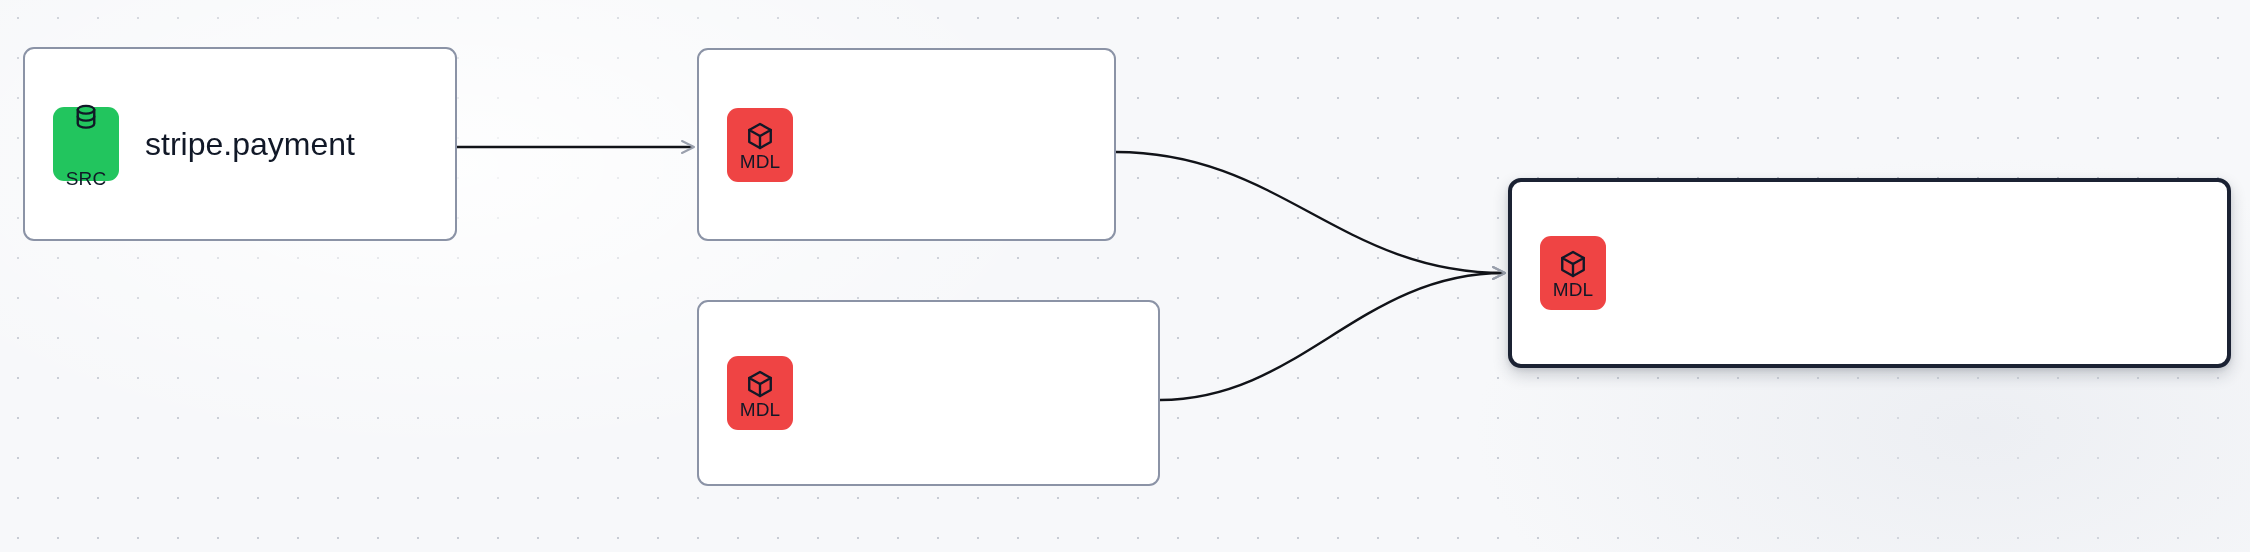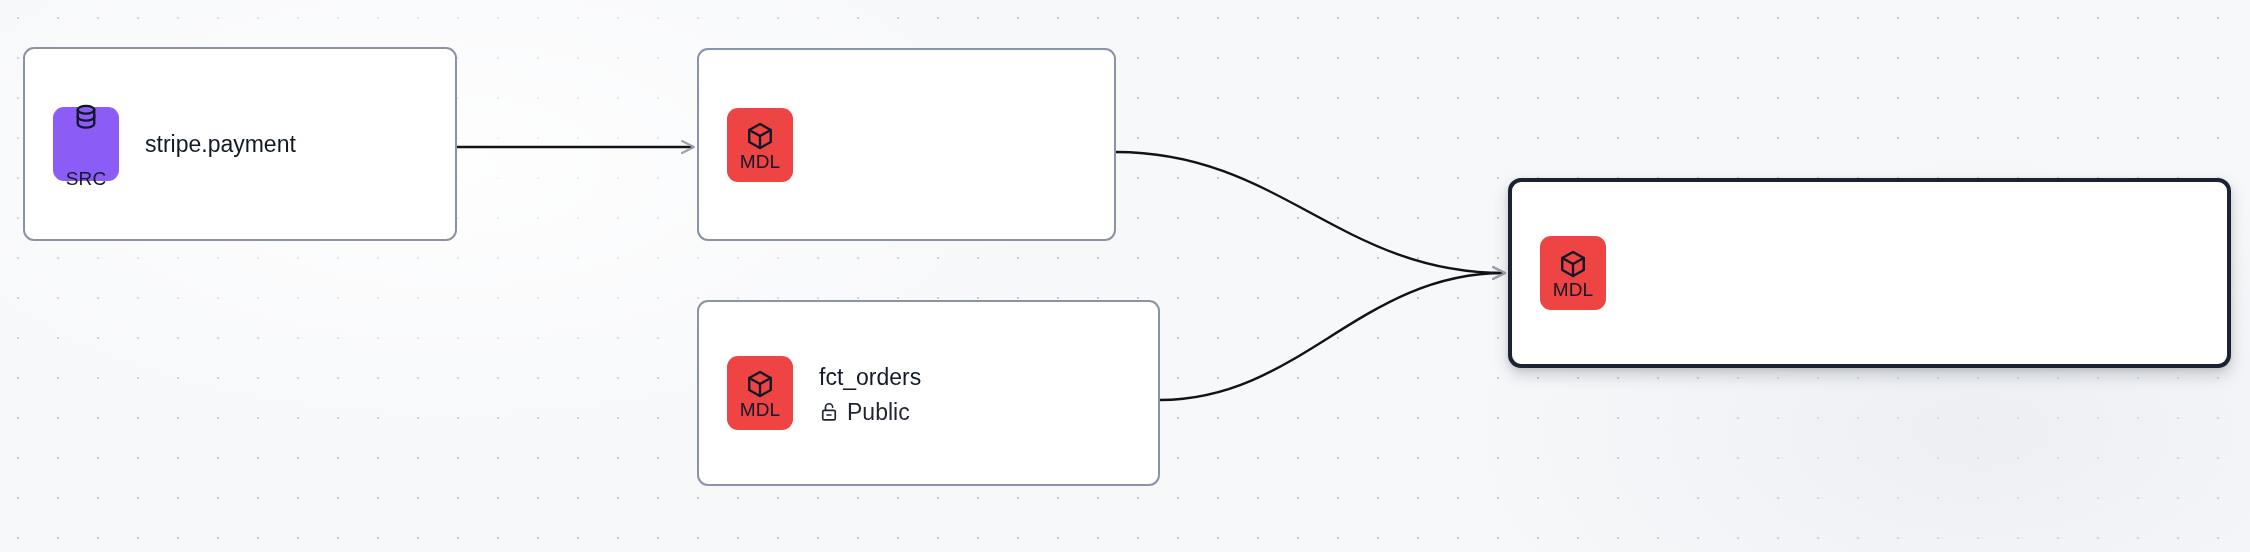--- a/index.html
+++ b/index.html
@@ -80,21 +80,21 @@
     width: 66px;
     height: 74px;
     border-radius: 11px;
     display: flex;
     flex-direction: column;
     align-items: center;
     justify-content: center;
     flex: 0 0 auto;
     padding-top: 3px;
   }
-  .badge.src { background: #8b5cf6; gap: 36px; }
+  .badge.src { background: #22c55e; gap: 36px; }
   .badge.mdl { background: #ef4444; text-align: center; }
 
   .badge-icon {
     width: 30px;
     height: 30px;
     display: block;
     line-height: 0;
   }
   .badge-icon svg { display: block; }
 
@@ -109,21 +109,21 @@
 
   .node-body {
     margin-left: 26px;
     display: flex;
     flex-direction: column;
     justify-content: center;
     min-width: 0;
   }
 
   .node-title {
-    font-size: 23px;
+    font-size: 32px;
     line-height: 34px;
     color: #111827;
     white-space: nowrap;
     font-family: "Liberation Sans", sans-serif;
   }
 
   .node-meta {
     margin-top: 4px;
     display: flex;
     align-items: center;
@@ -194,33 +194,20 @@
         <div class="badge mdl">
           <span class="badge-icon">
             <svg viewBox="0 0 24 24" width="30" height="30" fill="none" stroke="#111827" stroke-width="1.9" stroke-linecap="round" stroke-linejoin="round">
               <path d="M12 2.4 L20.6 7.2 L12 12 L3.4 7.2 Z"></path>
               <path d="M3.4 7.2 V16.8 L12 21.6 V12"></path>
               <path d="M20.6 7.2 V16.8 L12 21.6"></path>
             </svg>
           </span>
           <span class="badge-label">MDL</span>
         </div>
-        <div class="node-body">
-          <div class="node-title">fct_orders</div>
-          <div class="node-meta">
-            <span class="lock-icon">
-              <svg viewBox="0 0 24 26" width="20" height="22" fill="none" stroke="#1f2430" stroke-width="2" stroke-linecap="round" stroke-linejoin="round">
-                <rect x="4.5" y="11" width="15" height="11.5" rx="1.6"></rect>
-                <path d="M7.8 11 V7.4 a4.3 4.3 0 0 1 8.6 0"></path>
-                <path d="M9.6 16.6 h4.8"></path>
-              </svg>
-            </span>
-            <span>Public</span>
-          </div>
-        </div>
       </div>
       <div class="node selected" style="left: 1508px; top: 178px; width: 723px; height: 190px;">
         <div class="badge mdl">
           <span class="badge-icon">
             <svg viewBox="0 0 24 24" width="30" height="30" fill="none" stroke="#111827" stroke-width="1.9" stroke-linecap="round" stroke-linejoin="round">
               <path d="M12 2.4 L20.6 7.2 L12 12 L3.4 7.2 Z"></path>
               <path d="M3.4 7.2 V16.8 L12 21.6 V12"></path>
               <path d="M20.6 7.2 V16.8 L12 21.6"></path>
             </svg>
           </span>

